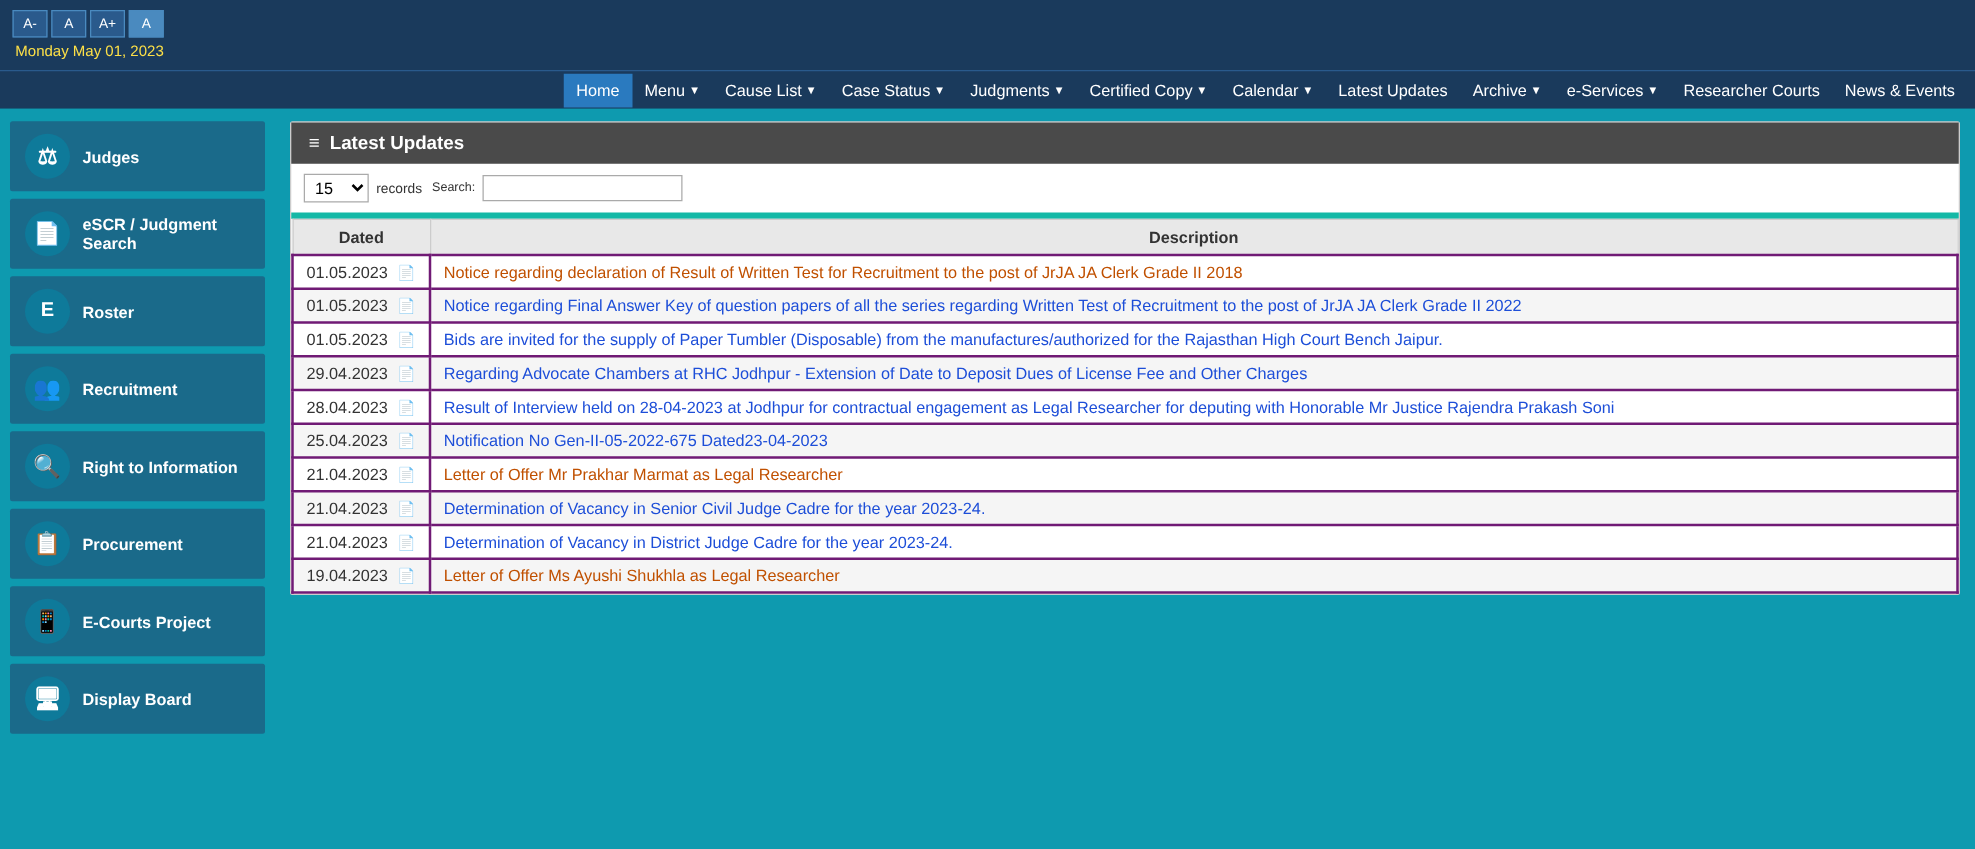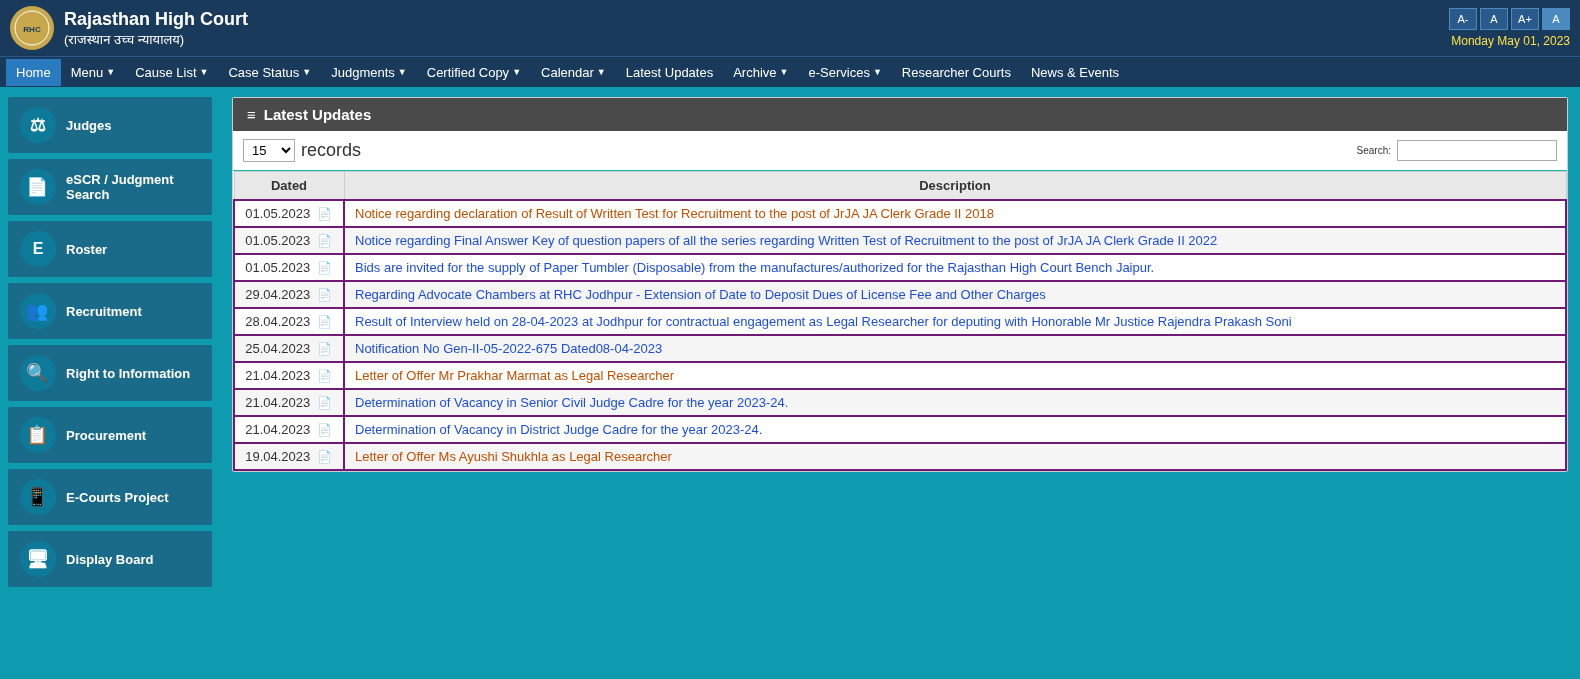--- a/index.html
+++ b/index.html
@@ -40,20 +40,21 @@
     .date-text { color: #fde047; font-size: 12px; }
 
     
     .navbar {
       background: #1a3a5c;
       display: flex;
       align-items: center;
       padding: 15px 6px;
       height: 20px;
       border-top: 1px solid #2a5a8c;
+      justify-content: flex-end;
     }
     .nav-item {
       color: #fff;
       padding: 6px 10px;
       cursor: pointer;
       font-size: 13px;
       display: flex; align-items: center; gap: 3px;
       white-space: nowrap;
     }
     .nav-item.active { background: #2a7abf; }
@@ -112,32 +113,31 @@
       padding: 8px 14px;
       font-size: 15px;
       font-weight: bold;
       display: flex; align-items: center; gap: 8px;
     }
     .lu-toolbar {
       padding: 8px 10px;
       display: flex;
       align-items: center;
       gap: 8px;
-      border-bottom: 1px solid #14b8a6;
-      justify-content: space-between;
+      border-bottom: 5px solid #14b8a6;
     }
     .lu-toolbar-left { display: flex; align-items: center; gap: 6px; }
     .lu-toolbar-right { display: flex; align-items: center; gap: 6px; }
     .records-select {
       border: 1px solid #aaa;
       padding: 2px 4px;
       font-size: 13px;
       background: #fff;
     }
-    .records-label { font-size: 18px; color: #333; }
+    .records-label { font-size: 11px; color: #333; }
     .search-label { font-size: 10px; color: #333; }
     .search-input {
       border: 1px solid #aaa;
       padding: 2px 6px;
       font-size: 13px;
       width: 160px;
     }
 
     
     .lu-table { width: 100%; border-collapse: collapse; padding-left: 20px; }
@@ -160,32 +160,20 @@
     .lu-table tr:nth-child(even) td { background: #f5f5f5; }
     .date-cell { white-space: nowrap; text-align: center; color: #333; width: 110px; }
     .pdf-icon { color: #cc0000; font-size: 12px; margin-left: 4px; }
     .desc-link { color: #c05000; text-decoration: none; }
     .desc-text { color: #1d4ed8; }
   </style>
 </head>
 <body>
 
 <div class="top-bar">
-  <div class="logo-area">
-    <div class="logo-circle">
-      <svg width="36" height="36" viewBox="0 0 36 36">
-        <circle cx="18" cy="18" r="17" fill="#c8a84b" stroke="#fff" stroke-width="1"></circle>
-        <text x="18" y="22" text-anchor="middle" font-size="8" fill="#1a3a5c" font-weight="bold">RHC</text>
-      </svg>
-    </div>
-    <div class="court-title">
-      <div class="main-title">Rajasthan High Court</div>
-      <div class="sub-title">(राजस्थान उच्च न्यायालय)</div>
-    </div>
-  </div>
   <div class="top-right">
     <div class="font-size-controls">
       <button class="font-btn">A-</button>
       <button class="font-btn">A</button>
       <button class="font-btn">A+</button>
       <button class="font-btn active">A</button>
     </div>
     <div class="date-text">Monday May 01, 2023</div>
   </div>
 </div>
@@ -286,21 +274,21 @@
             <tr>
               <td class="date-cell">29.04.2023 <span class="pdf-icon">📄</span></td>
               <td class="desc-text">Regarding Advocate Chambers at RHC Jodhpur - Extension of Date to Deposit Dues of License Fee and Other Charges</td>
             </tr>
             <tr>
               <td class="date-cell">28.04.2023 <span class="pdf-icon">📄</span></td>
               <td class="desc-text">Result of Interview held on 28-04-2023 at Jodhpur for contractual engagement as Legal Researcher for deputing with Honorable Mr Justice Rajendra Prakash Soni</td>
             </tr>
             <tr>
               <td class="date-cell">25.04.2023 <span class="pdf-icon">📄</span></td>
-              <td class="desc-text">Notification No Gen-II-05-2022-675 Dated08-04-2023</td>
+              <td class="desc-text">Notification No Gen-II-05-2022-675 Dated23-04-2023</td>
             </tr>
             <tr>
               <td class="date-cell">21.04.2023 <span class="pdf-icon">📄</span></td>
               <td><a href="#" class="desc-link">Letter of Offer Mr Prakhar Marmat as Legal Researcher</a></td>
             </tr>
             <tr>
               <td class="date-cell">21.04.2023 <span class="pdf-icon">📄</span></td>
               <td class="desc-text">Determination of Vacancy in Senior Civil Judge Cadre for the year 2023-24.</td>
             </tr>
             <tr>

